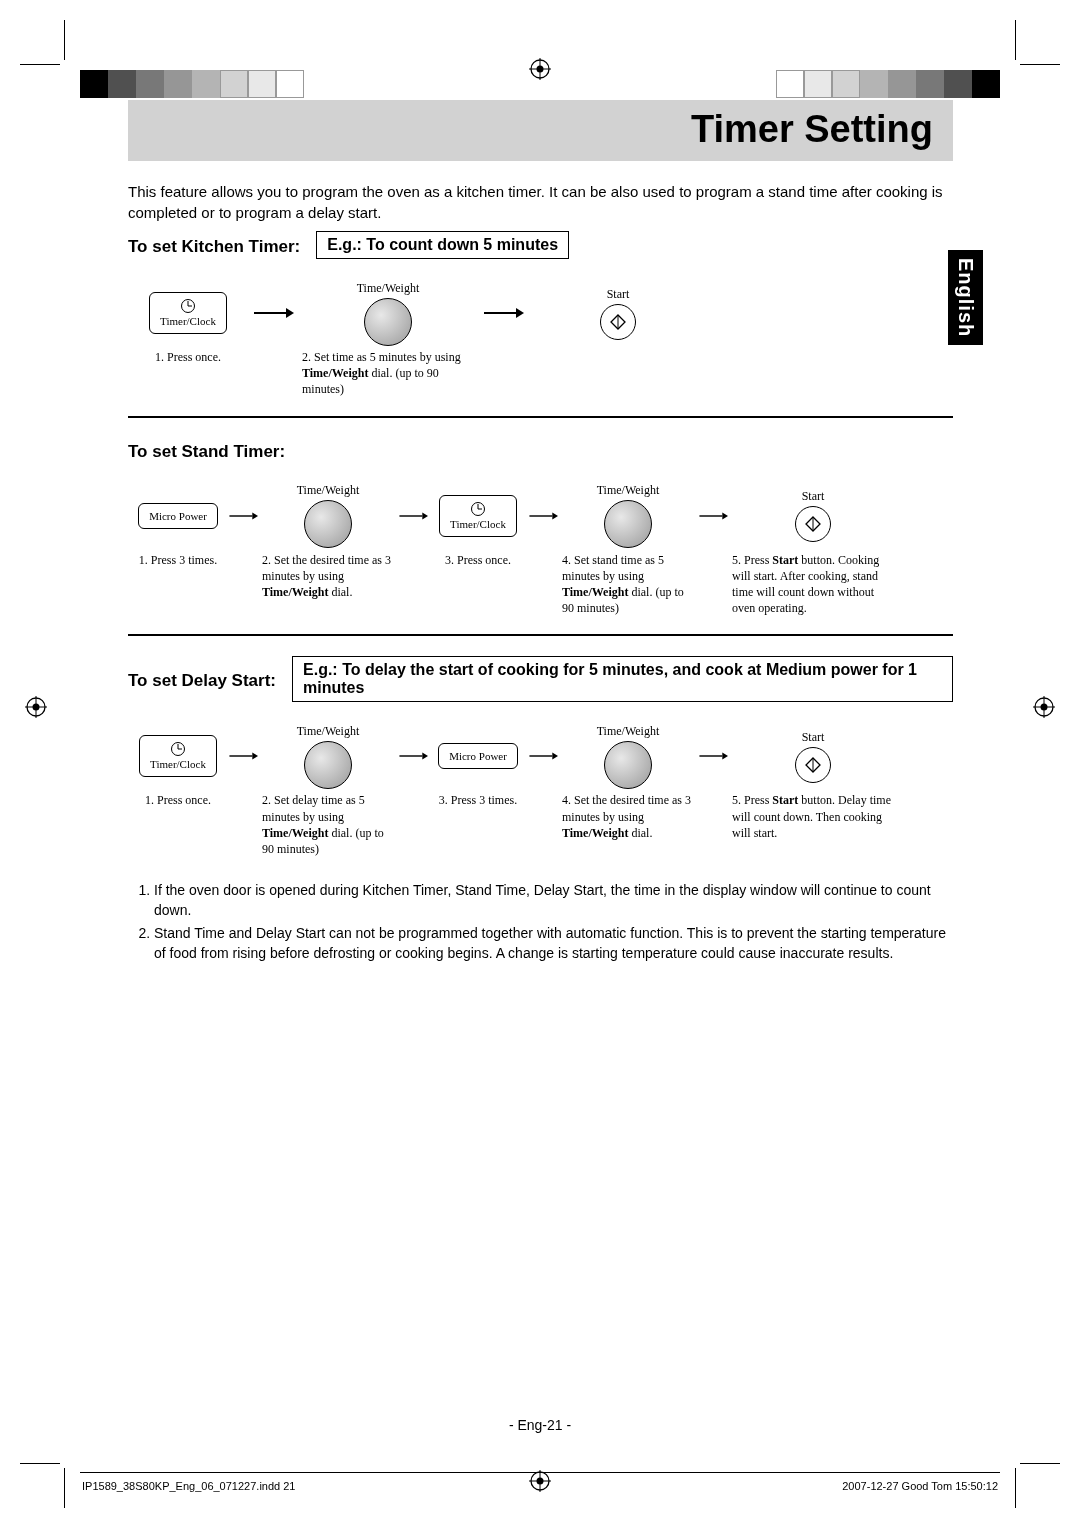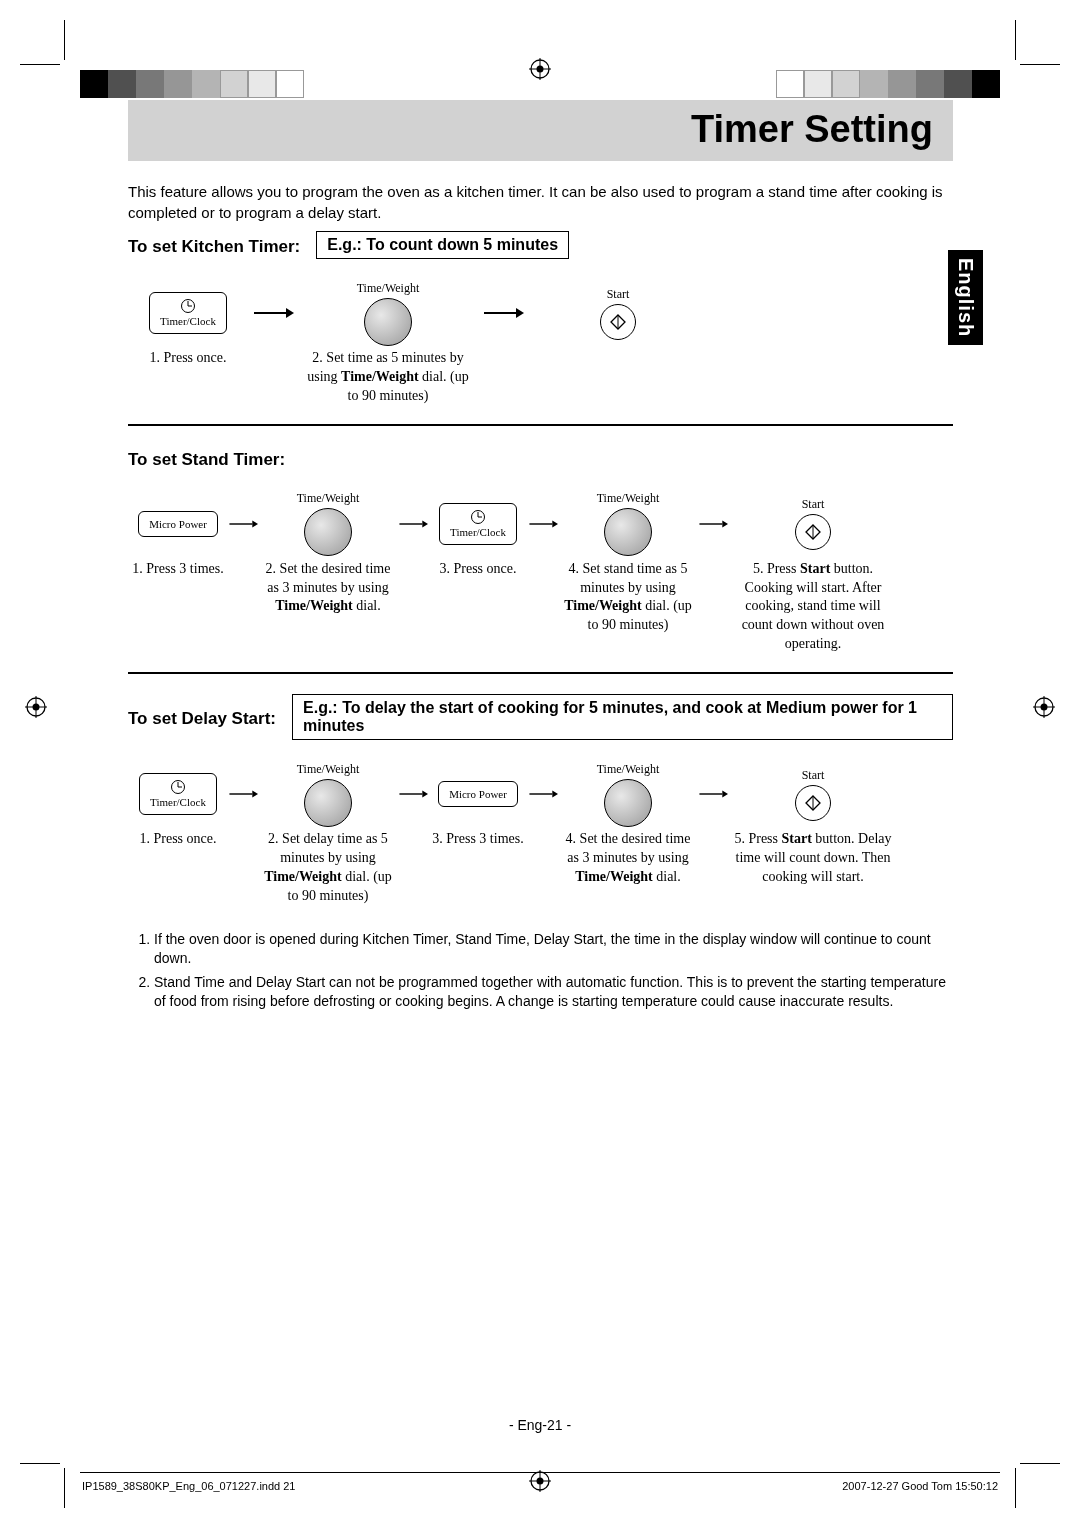--- a/index.html
+++ b/index.html
@@ -88,23 +88,23 @@
   }
   .step .icon-area {
     height: 72px;
     display: flex;
     align-items: center;
     justify-content: center;
     flex-direction: column;
     gap: 2px;
   }
   .step .caption {
-    font-size: 14px;
+    font-size: 12px;
     line-height: 1.35;
-    text-align: center;
+    text-align: left;
     padding: 0 4px;
   }
   .icon-label {
     font-size: 12px;
   }
   .btn-box {
     border: 1.5px solid #000;
     border-radius: 6px;
     padding: 6px 10px;
     min-width: 68px;

